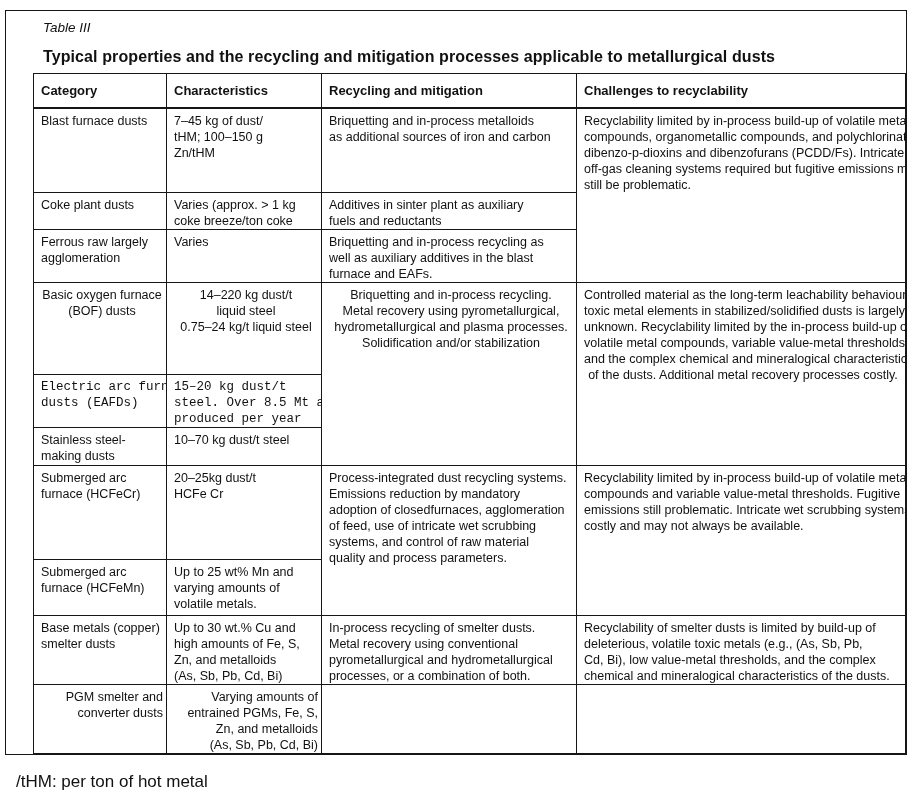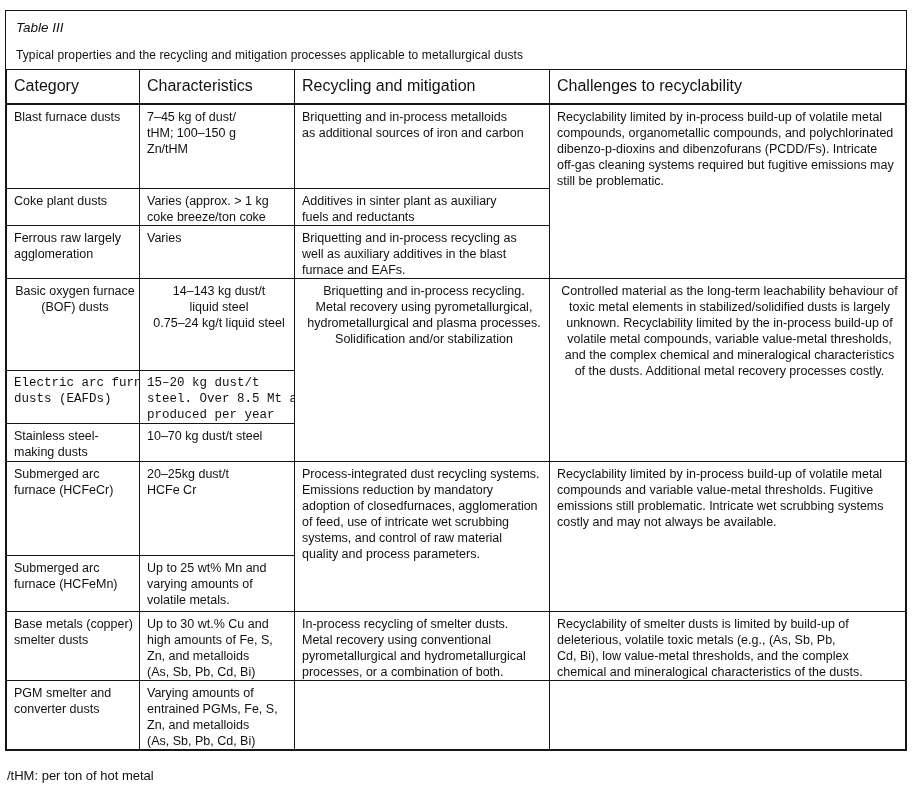--- a/index.html
+++ b/index.html
@@ -8,52 +8,53 @@
     background: #ffffff;
     font-family: "Liberation Sans", sans-serif;
     color: #111111;
     overflow: hidden;
   }
   .sheet { padding: 10px 7px 0 5px; }
   .frame {
     border: 1.5px solid #161616;
     width: 902px;
     background: #ffffff;
+    padding-left: 27px;
   }
   .caption-block { padding: 9px 10px 7px 10px; }
   .table-label {
     font-style: italic;
     font-size: 13.5px;
     margin-bottom: 13px;
   }
   .table-title {
-    font-weight: normal;
-    font-size: 12px;
+    font-weight: bold;
+    font-size: 16px;
     letter-spacing: 0.1px;
   }
   table.props {
     border-collapse: collapse;
     table-layout: fixed;
     width: 100%;
   }
   col.c1 { width: 133px; }
   col.c2 { width: 155px; }
   col.c3 { width: 255px; }
   col.c4 { width: auto; }
   th, td {
     border: 1px solid #161616;
     vertical-align: top;
     text-align: left;
     overflow: hidden;
   }
   th {
     border-top-width: 1.5px;
     border-bottom-width: 2.5px;
-    font-size: 16px;
-    font-weight: normal;
+    font-size: 13px;
+    font-weight: bold;
     height: 34px;
     vertical-align: middle;
     padding: 2px 4px 2px 7px;
     white-space: nowrap;
   }
   td {
     font-size: 12.5px;
     line-height: 16px;
     padding: 4px 3px 0 7px;
     white-space: pre;
@@ -61,24 +62,24 @@
   }
   tr.r1  > td { height: 85px; }
   tr.r2  > td { height: 35px; }
   tr.r3  > td { height: 51px; }
   tr.r4  > td { height: 92px; text-align: center; }
   tr.r5  > td { height: 51px; font-family: Liberation Mono, monospace; }
   tr.r6  > td { height: 38px; }
   tr.r7  > td { height: 94px; }
   tr.r8  > td { height: 56px; }
   tr.r9  > td { height: 67px; }
-  tr.r10 > td { height: 58px; }
+  tr.r10 > td { height: 58px; text-align: right; }
   .footnote {
-    margin: 17px 0 0 2px;
-    font-size: 13px;
+    margin: 17px 0 0 11px;
+    font-size: 17px;
   }
 </style>
 </head>
 <body>
 
 <div class="sheet">
   <div class="frame">
 
     <div class="caption-block">
       <div class="table-label">Table III</div>
@@ -125,21 +126,21 @@
           <td>Ferrous raw largely
 agglomeration</td>
           <td>Varies</td>
           <td>Briquetting and in-process recycling as
 well as auxiliary additives in the blast
 furnace and EAFs.</td>
         </tr>
         <tr class="r4">
           <td>Basic oxygen furnace
 (BOF) dusts</td>
-          <td>14–143 kg dust/t
+          <td>14–220 kg dust/t
 liquid steel
 0.75–24 kg/t liquid steel</td>
           <td rowspan="3">Briquetting and in-process recycling.
 Metal recovery using pyrometallurgical,
 hydrometallurgical and plasma processes.
 Solidification and/or stabilization</td>
           <td rowspan="3">Controlled material as the long-term leachability behaviour of
 toxic metal elements in stabilized/solidified dusts is largely
 unknown. Recyclability limited by the in-process build-up of
 volatile metal compounds, variable value-metal thresholds,

